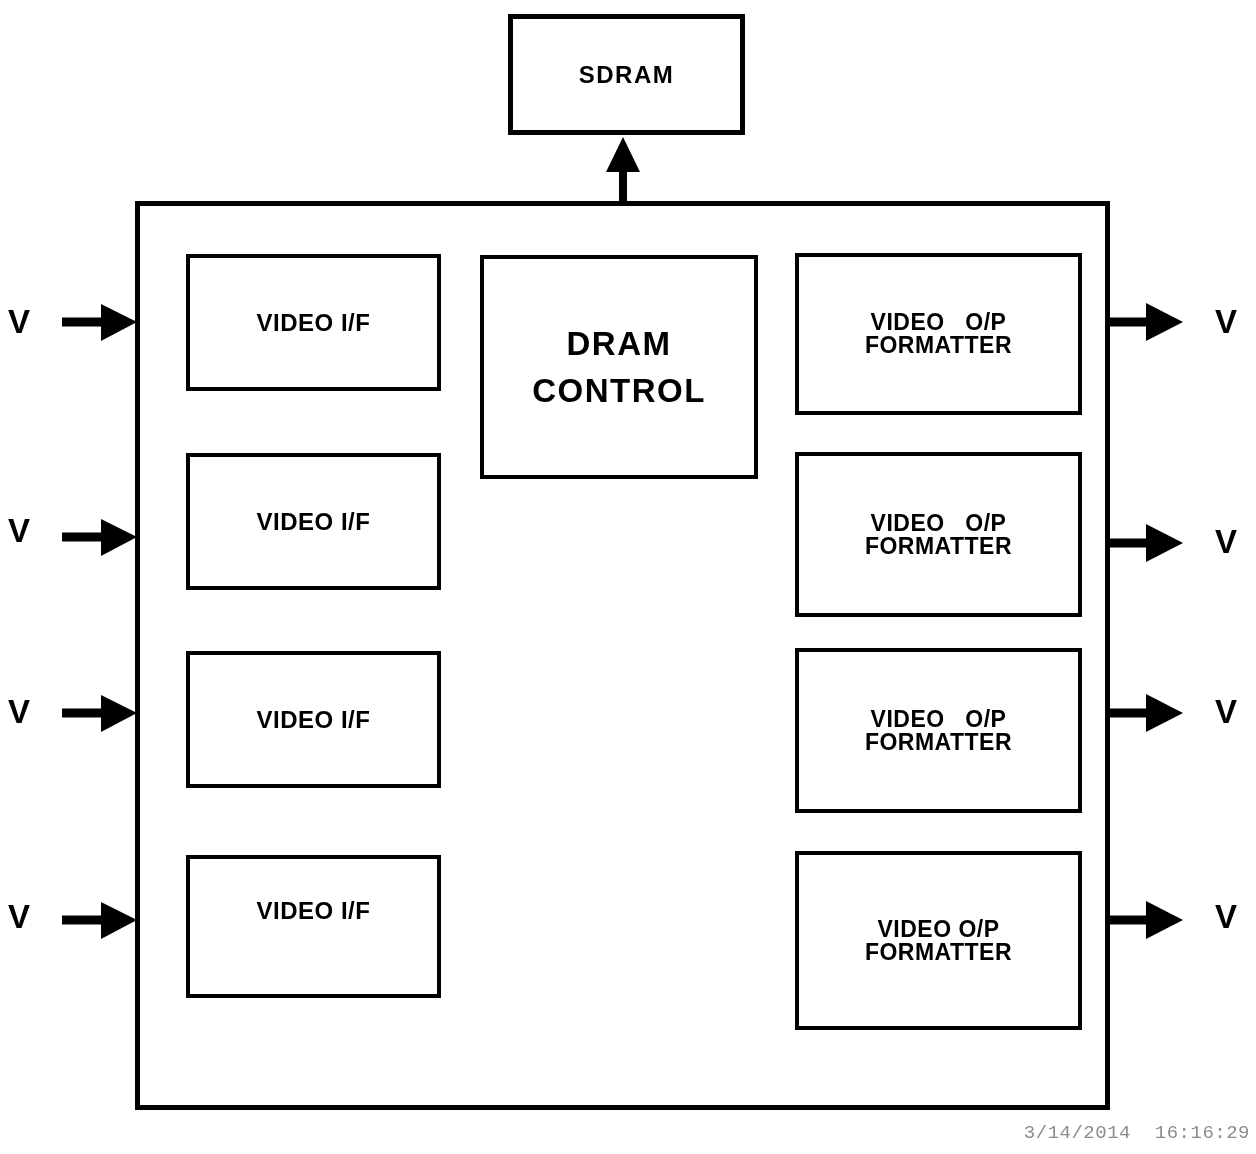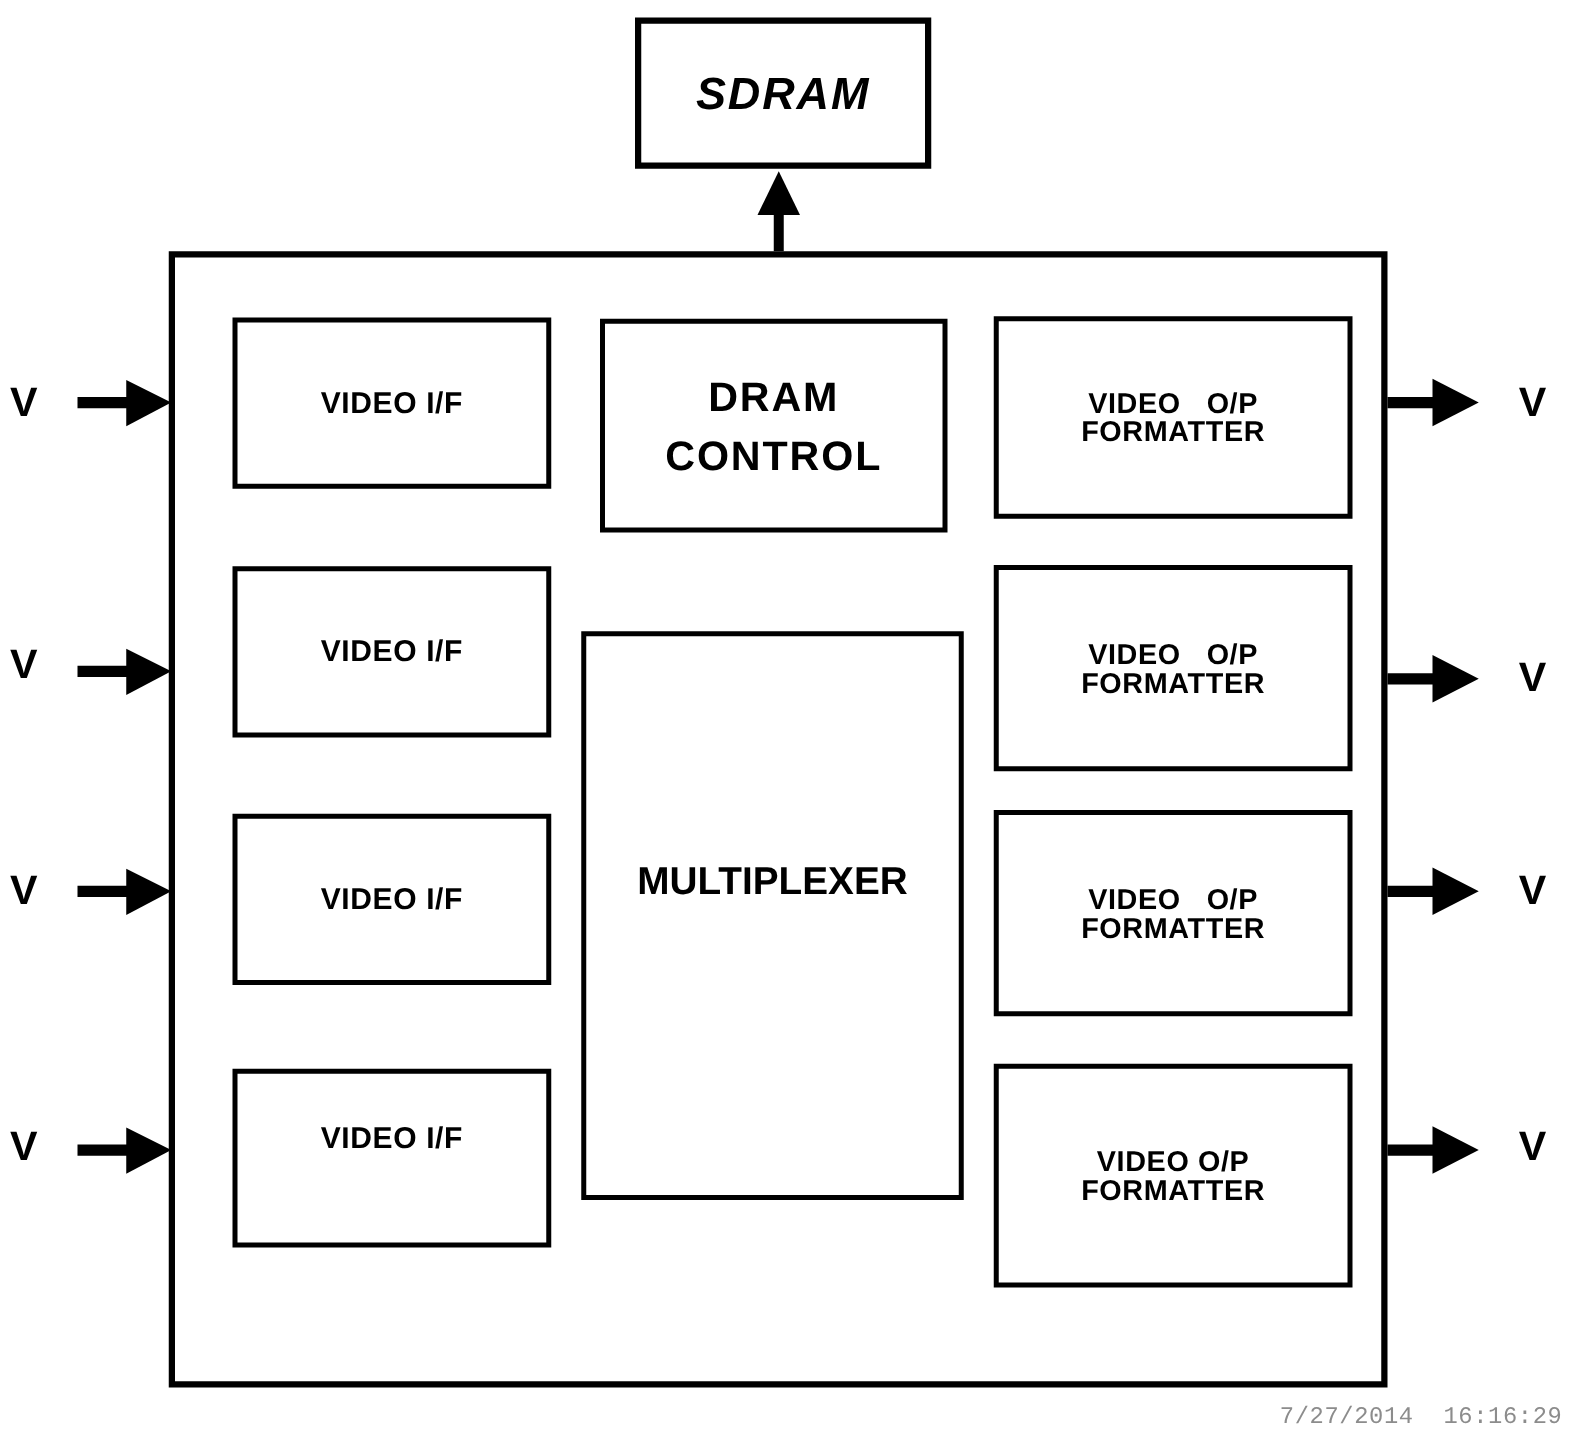--- a/index.html
+++ b/index.html
@@ -50,42 +50,41 @@
   }
   
   #sdram-box {
     left: 508px;
     top: 14px;
     width: 237px;
     height: 121px;
     border-width: 5px;
   }
   #sdram-box .line {
-    font-size: 36px;
+    font-size: 24px;
     letter-spacing: 1.5px;
-    font-style: italic;
   }
   
   .vif-box {
     left: 186px;
     width: 255px;
     height: 137px;
   }
   .vif-box .line { font-size: 24px; }
   #vif-box-1 { top: 254px; }
   #vif-box-2 { top: 453px; }
   #vif-box-3 { top: 651px; }
   #vif-box-4 { top: 855px; height: 143px; justify-content: flex-start; padding-top: 38px; }
 
   
   #dram-control-box {
     left: 480px;
     top: 255px;
     width: 278px;
-    height: 171px;
+    height: 224px;
   }
   #dram-control-box .line {
     font-size: 33px;
     line-height: 1.0;
     letter-spacing: 1.5px;
   }
   #dram-control-box .line + .line { margin-top: 14px; }
 
   
   #multiplexer-box {
@@ -170,23 +169,20 @@
     <span class="line">VIDEO I/F</span>
   </div>
   <div class="box vif-box" id="vif-box-4">
     <span class="line">VIDEO I/F</span>
   </div>
 
   <div class="box" id="dram-control-box">
     <span class="line">DRAM</span>
     <span class="line">CONTROL</span>
   </div>
-  <div class="box" id="multiplexer-box">
-    <span class="line">MULTIPLEXER</span>
-  </div>
 
   <div class="box vop-box" id="vop-box-1">
     <span class="line">VIDEO   O/P</span>
     <span class="line">FORMATTER</span>
   </div>
   <div class="box vop-box" id="vop-box-2">
     <span class="line">VIDEO   O/P</span>
     <span class="line">FORMATTER</span>
   </div>
   <div class="box vop-box" id="vop-box-3">
@@ -243,15 +239,15 @@
     <g>
       <line x1="1110" y1="713" x2="1152" y2="713" stroke="#000000" stroke-width="9"></line>
       <polygon points="1183,713 1146,694 1146,732" fill="#000000"></polygon>
     </g>
     <g>
       <line x1="1110" y1="920" x2="1152" y2="920" stroke="#000000" stroke-width="9"></line>
       <polygon points="1183,920 1146,901 1146,939" fill="#000000"></polygon>
     </g>
   </svg>
 
-  <div id="timestamp">7/27/2014  16:16:29</div>
+  <div id="timestamp">3/14/2014  16:16:29</div>
 
 </div>
 
 </body></html>

